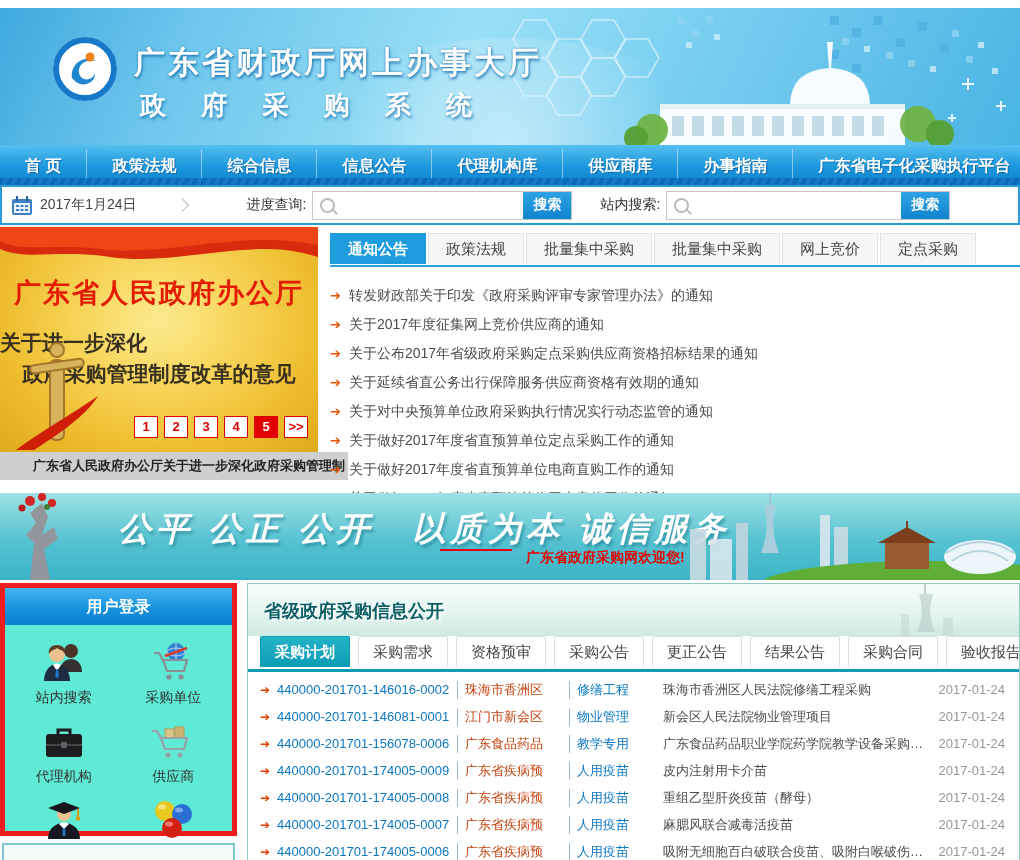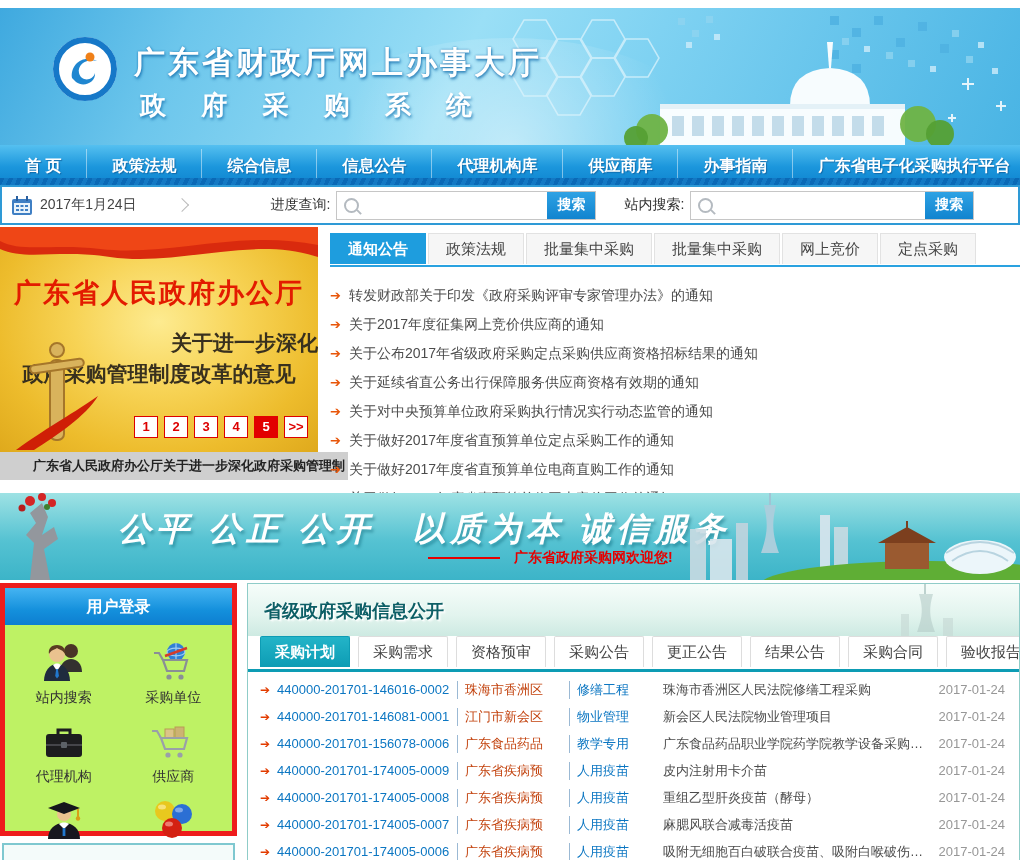--- a/index.html
+++ b/index.html
@@ -27,38 +27,38 @@
     cursor:pointer;white-space:nowrap;text-shadow:1px 1px 1px rgba(10,80,140,.6);}
   .nav-item + .nav-item{border-left:1px solid rgba(255,255,255,.45);}
 
   
   .toolbar{position:absolute;left:0;top:185px;width:1016px;height:36px;border:2px solid #2e9ad6;background:#fff;
     display:flex;align-items:center;}
   .cal-icon{margin-left:10px;}
   .toolbar-date{margin-left:8px;font-size:14px;color:#444;}
   .chevron{margin-left:40px;width:9px;height:9px;border-top:1px solid #bbb;border-right:1px solid #bbb;transform:rotate(45deg);}
   .tb-label{font-size:14px;color:#333;}
-  .lbl1{margin-left:84px;text-align:center;}
+  .lbl1{margin-left:60px;text-align:center;}
   .lbl2{margin-left:28px;}
   .search-box{display:flex;align-items:center;border:1px solid #c6c6c6;height:27px;background:#fff;margin-left:6px;}
   .search-box .mag{width:11px;height:11px;border:2px solid #b4bac0;border-radius:50%;position:relative;margin:0 4px 0 7px;flex:0 0 auto;}
   .search-box .mag::after{content:"";position:absolute;width:6px;height:2px;background:#b4bac0;transform:rotate(45deg);right:-5px;bottom:-2px;}
   .search-box input{border:none;outline:none;height:23px;font-size:13px;flex:1 1 auto;min-width:0;color:#333;}
   .box1{width:258px;}
   .box2{width:282px;}
   .search-btn{height:27px;width:48px;border:none;color:#fff;font-size:14px;font-weight:bold;cursor:pointer;
     background:linear-gradient(180deg,#2ea2e4 0%,#1184cf 100%);flex:0 0 auto;}
 
   
   .carousel{position:absolute;left:0;top:227px;width:318px;height:253px;}
   .carousel-img{position:relative;width:318px;height:225px;overflow:hidden;
     background:radial-gradient(ellipse at 50% 42%,#fdeb90 0%,#f7d355 38%,#edbc2c 72%,#dfa91c 100%);}
   .ribbon-svg{position:absolute;left:0;top:0;}
   .car-line1{position:absolute;left:0;right:0;top:48px;text-align:center;font-size:27px;font-weight:bold;color:#e31b00;letter-spacing:2px;}
-  .car-line2{position:absolute;left:0;right:0;top:102px;text-align:right;font-size:21px;font-weight:bold;color:#38301e;}
+  .car-line2{position:absolute;left:0;right:0;top:102px;text-align:left;font-size:21px;font-weight:bold;color:#38301e;}
   .car-line3{position:absolute;left:0;right:0;top:133px;text-align:center;font-size:21px;font-weight:bold;color:#38301e;}
   .pillar-svg{position:absolute;left:6px;bottom:0;}
   .pager{position:absolute;right:10px;bottom:14px;display:flex;gap:6px;}
   .page-btn{width:22px;height:20px;line-height:20px;text-align:center;background:#fff;border:1px solid #dd0000;
     color:#dd0000;font-size:13px;font-weight:bold;cursor:pointer;}
   .page-btn.active{background:#e20000;color:#fff;border-color:#e20000;}
   .car-caption{width:318px;height:28px;line-height:28px;background:#cfcfcf;color:#222;font-size:13px;font-weight:bold;
     text-align:center;white-space:nowrap;overflow:hidden;padding-left:30px;}
 
   
@@ -70,28 +70,28 @@
   .news-list{list-style:none;margin:14px 0 0 0;padding:0;}
   .news-item{height:29px;line-height:29px;font-size:14px;color:#4c4c4c;display:flex;align-items:center;white-space:nowrap;overflow:hidden;}
   .news-item .bullet{color:#e8560a;font-size:13px;margin-right:8px;}
   .news-item a{color:#4c4c4c;text-decoration:none;cursor:pointer;}
 
   
   .banner{position:absolute;left:0;top:493px;width:1020px;height:87px;overflow:hidden;
     background:linear-gradient(180deg,#9ee2e4 0%,#55c2d2 55%,#3cb4c8 100%);}
   .banner-slogan{position:absolute;left:118px;top:14px;font-size:33px;font-weight:bold;color:#fff;font-style:italic;
     letter-spacing:5px;text-shadow:2px 3px 3px rgba(0,90,110,.4);}
-  .banner-welcome{position:absolute;left:428px;top:56px;display:flex;align-items:center;}
+  .banner-welcome{position:absolute;left:440px;top:56px;display:flex;align-items:flex-start;}
   .welcome-line{width:72px;height:2px;background:#e60000;margin-right:14px;}
   .welcome-text{font-size:14px;color:#e60000;font-weight:bold;}
   .statue-svg{position:absolute;left:0;top:0;}
   .skyline-svg{position:absolute;right:0;bottom:0;}
 
   
-  .login-panel{position:absolute;left:0;top:583px;width:227px;height:243px;border:5px solid #ee1c1c;background:#bef264;}
+  .login-panel{position:absolute;left:0;top:583px;width:227px;height:243px;border:5px solid #ee1c1c;background:#5eead4;}
   .login-head{height:37px;line-height:37px;text-align:center;color:#fff;font-size:16px;font-weight:bold;
     background:linear-gradient(180deg,#45b4f2 0%,#1490dc 60%,#0d7ed0 100%);}
   .login-grid{display:grid;grid-template-columns:1fr 1fr;padding:8px 4px 0 4px;}
   .login-user{display:flex;flex-direction:column;align-items:center;cursor:pointer;padding:6px 0 5px 0;}
   .login-user .u-label{font-size:14px;color:#333;margin-top:2px;}
   .login-stub{position:absolute;left:2px;top:843px;width:229px;height:17px;border:2px solid #7fc8d0;border-bottom:none;background:#f4fbfa;}
 
   
   .info-panel{position:absolute;left:247px;top:583px;width:771px;height:300px;border:1px solid #8fccc8;background:#fff;overflow:hidden;}
   .info-head{position:relative;height:52px;background:linear-gradient(180deg,#f6fdfa 0%,#e2f4ee 60%,#cdeae2 100%);overflow:hidden;}

